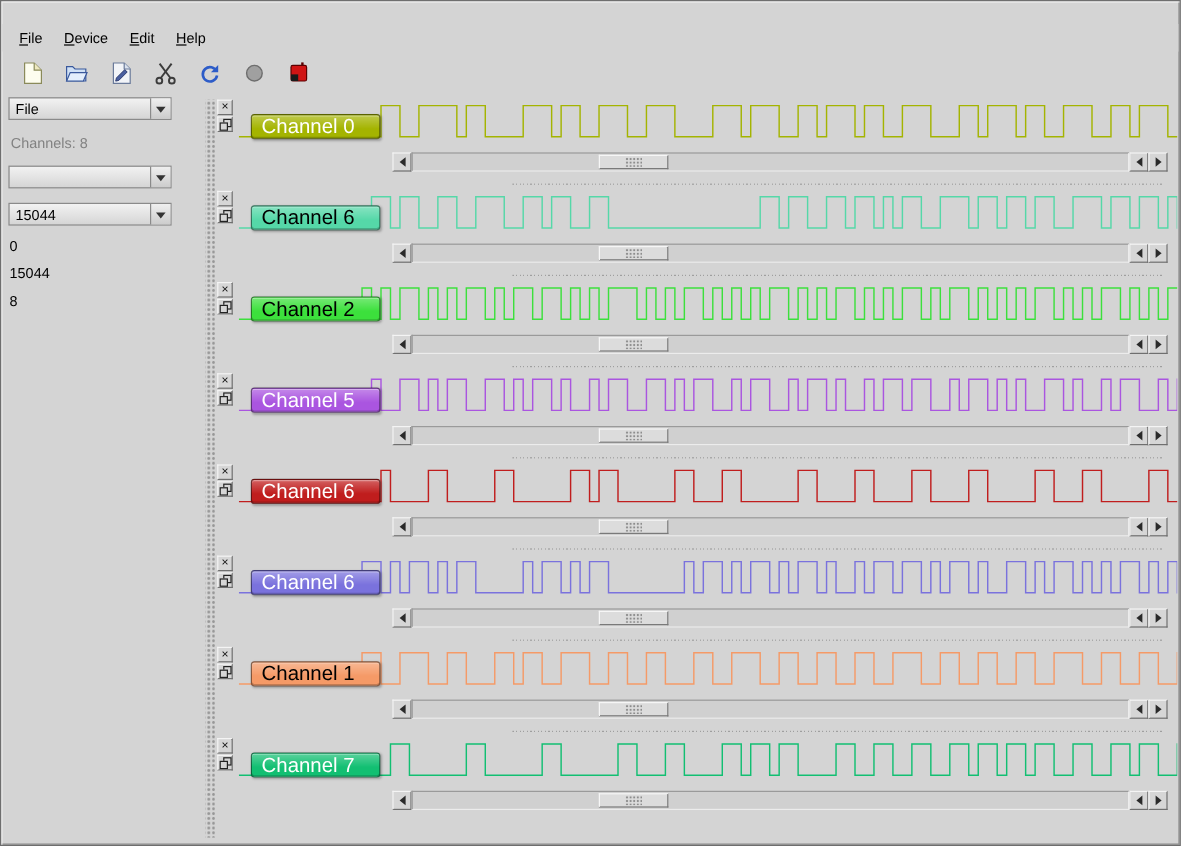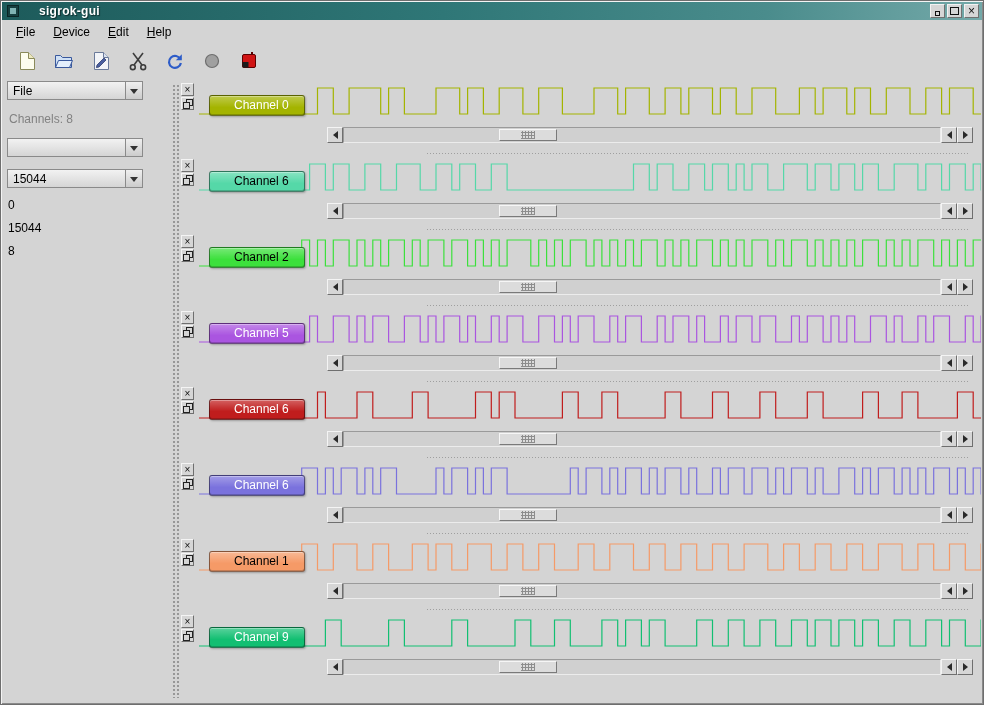--- a/index.html
+++ b/index.html
@@ -47,55 +47,41 @@
   .dotline{position:absolute;left:246px;right:12px;top:-4px;height:1px;
            background-image:repeating-linear-gradient(90deg,#9f9f9f 0 1px,transparent 1px 3px)}
   .row-btns{position:absolute;left:0;top:2px;width:13px}
   .sq-btn{width:13px;height:13px;background:#d6d6d6;border:1px solid;border-color:#f4f4f4 #6f6f6f #6f6f6f #f4f4f4;
           font-size:10px;line-height:10px;text-align:center;color:#111;margin-bottom:1px;
           display:flex;align-items:center;justify-content:center}
   .float-glyph{position:relative;width:9px;height:9px;display:block}
   .float-glyph::before{content:"";position:absolute;left:3px;top:0;width:5px;height:5px;border:1px solid #222}
   .float-glyph::after{content:"";position:absolute;left:0;top:3px;width:5px;height:5px;border:1px solid #222;background:#d6d6d6}
   .wave{position:absolute;left:18px;right:6px;top:2px;height:36px;display:block}
-  .chan-label{position:absolute;left:28px;top:14px;width:96px;height:21px;line-height:19px;padding-left:24px;
-              font-size:12px;border:1px solid rgba(0,0,0,.45);border-radius:3px;
+  .chan-label{position:absolute;left:28px;top:14px;width:108px;height:21px;line-height:19px;padding-left:8px;
+              font-size:17px;border:1px solid rgba(0,0,0,.45);border-radius:3px;
               box-shadow:inset 0 1px 0 rgba(255,255,255,.35), inset 0 -1px 0 rgba(0,0,0,.2), 1px 1px 2px rgba(0,0,0,.25);
               background-image:linear-gradient(rgba(255,255,255,.30),rgba(255,255,255,0) 60%)}
   
   .hscroll{position:absolute;left:146px;right:8px;top:46px;height:16px;display:flex}
   .sb-btn{width:16px;height:16px;background:#d6d6d6;border:1px solid;border-color:#f4f4f4 #6f6f6f #6f6f6f #f4f4f4;
           display:flex;align-items:center;justify-content:center;flex:none}
   .sb-track{flex:1;position:relative;height:16px;background:#d0d0d0;border:1px solid;border-color:#9a9a9a #ececec #ececec #9a9a9a}
   .sb-thumb{position:absolute;top:1px;bottom:1px;background:#dcdcdc;border:1px solid;border-color:#f6f6f6 #7a7a7a #7a7a7a #f6f6f6;
             display:flex;align-items:center;justify-content:center}
   .grip{width:14px;height:8px;background-image:radial-gradient(circle,#8d8d8d 1px,transparent 1.2px);background-size:3px 3px}
   .arr{display:block;width:0;height:0;border:4px solid transparent}
   .arr-l{border-left:none;border-right:5px solid #2a2a2a}
   .arr-r{border-right:none;border-left:5px solid #2a2a2a}
 </style>
 </head>
 <body>
 
 <div class="window">
 
-  <div class="titlebar">
-    <span class="win-icon"></span>
-    <span class="title-text">sigrok-gui</span>
-    <span class="tb-spacer"></span>
-    <span class="tb-btn">
-        <span class="glyph-min"></span>
-      </span>
-    <span class="tb-btn">
-        <span class="glyph-max"></span>
-      </span>
-    <span class="tb-btn">
-        <span class="glyph-close"></span>
-      </span>
-  </div>
 
   <div class="menubar">
       <div class="menu-item"><u>F</u>ile</div>
       <div class="menu-item"><u>D</u>evice</div>
       <div class="menu-item"><u>E</u>dit</div>
       <div class="menu-item"><u>H</u>elp</div>
     </div>
 
   <div class="toolbar">
       <div class="tool-btn">
@@ -402,21 +388,21 @@
           <div class="sq-btn">
             <span>×</span>
           </div>
           <div class="sq-btn">
             <span class="float-glyph"></span>
           </div>
         </div>
         <svg class="wave" viewBox="0 0 790 36" preserveAspectRatio="none">
           <path d="M0 31L7.9 31L15.8 31L23.7 31L31.6 31L39.5 31L47.4 31L55.3 31L63.2 31L71.1 31L79.0 31L86.9 31L94.8 31L102.7 31L110.6 31L118.5 31L126.4 31L126.4 5L134.3 5L142.2 5L142.2 31L150.1 31L158.0 31L165.9 31L173.8 31L181.7 31L189.6 31L189.6 5L197.5 5L205.4 5L205.4 31L213.3 31L221.2 31L229.1 31L237.0 31L244.9 31L252.8 31L252.8 5L260.7 5L268.6 5L268.6 31L276.5 31L284.4 31L292.3 31L300.2 31L308.1 31L316.0 31L316.0 5L323.9 5L331.8 5L331.8 31L339.7 31L347.6 31L355.5 31L355.5 5L363.4 5L371.3 5L371.3 31L379.2 31L387.1 31L395.0 31L402.9 31L402.9 5L410.8 5L418.7 5L418.7 31L426.6 31L426.6 5L434.5 5L442.4 5L442.4 31L450.3 31L450.3 5L458.2 5L466.1 5L466.1 31L474.0 31L481.9 31L489.8 31L497.7 31L497.7 5L505.6 5L513.5 5L513.5 31L521.4 31L529.3 31L529.3 5L537.2 5L545.1 5L545.1 31L553.0 31L560.9 31L560.9 5L568.8 5L576.7 5L576.7 31L584.6 31L592.5 31L592.5 5L600.4 5L608.3 5L608.3 31L616.2 31L616.2 5L624.1 5L632.0 5L632.0 31L639.9 31L639.9 5L647.8 5L655.7 5L655.7 31L663.6 31L663.6 5L671.5 5L679.4 5L679.4 31L687.3 31L695.2 31L695.2 5L703.1 5L711.0 5L711.0 31L718.9 31L726.8 31L726.8 5L734.7 5L742.6 5L742.6 31L750.5 31L750.5 5L758.4 5L766.3 5L766.3 31L774.2 31L782.1 31L782.1 5L790.0 5" fill="none" stroke="#12bf72" stroke-width="1.2" vector-effect="non-scaling-stroke"></path>
         </svg>
-        <div class="chan-label" style="background-color:#12bf72;color:#ffffff">Channel 9</div>
+        <div class="chan-label" style="background-color:#12bf72;color:#ffffff">Channel 7</div>
         <div class="hscroll">
           <div class="sb-btn">
             <span class="arr arr-l"></span>
           </div>
           <div class="sb-track">
             <div class="sb-thumb" style="left:26%;width:58px">
               <span class="grip"></span>
             </div>
           </div>
           <div class="sb-btn">

